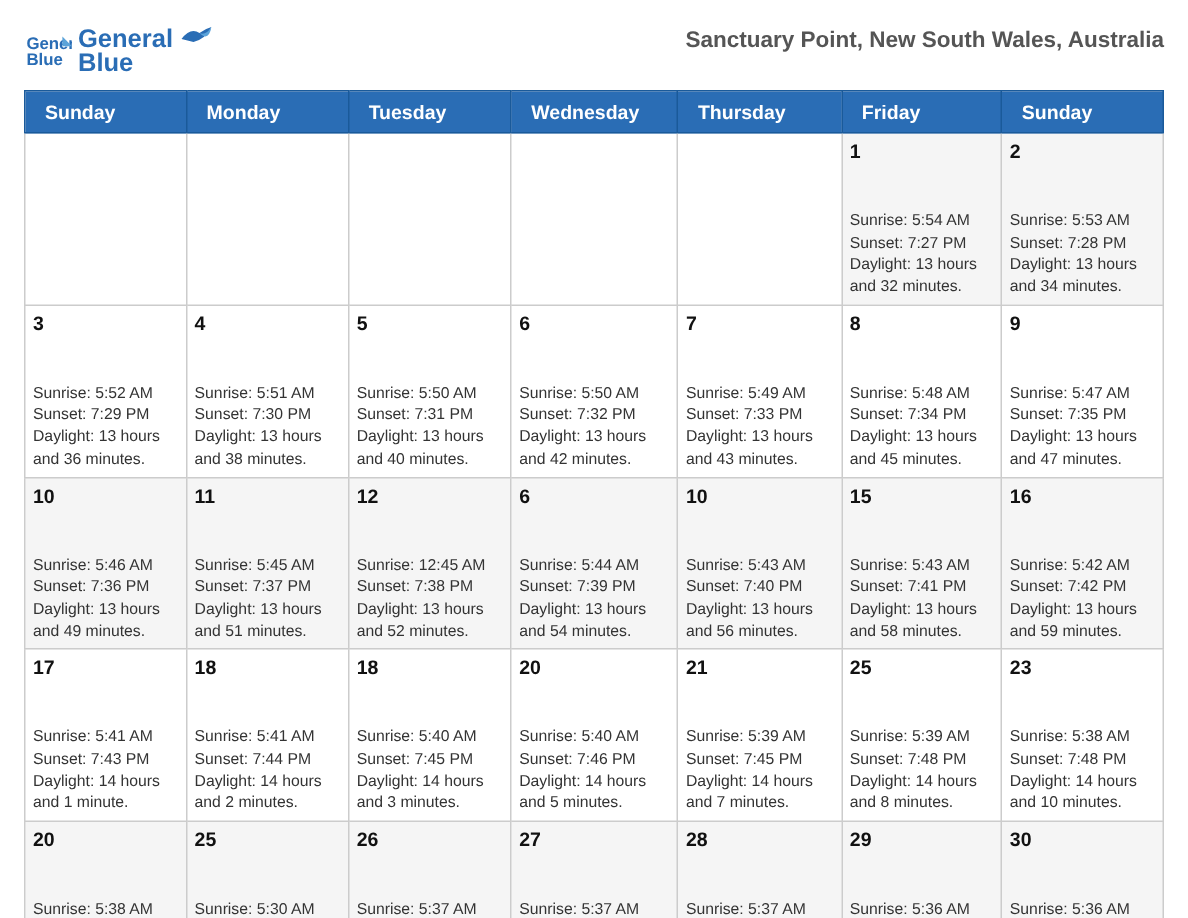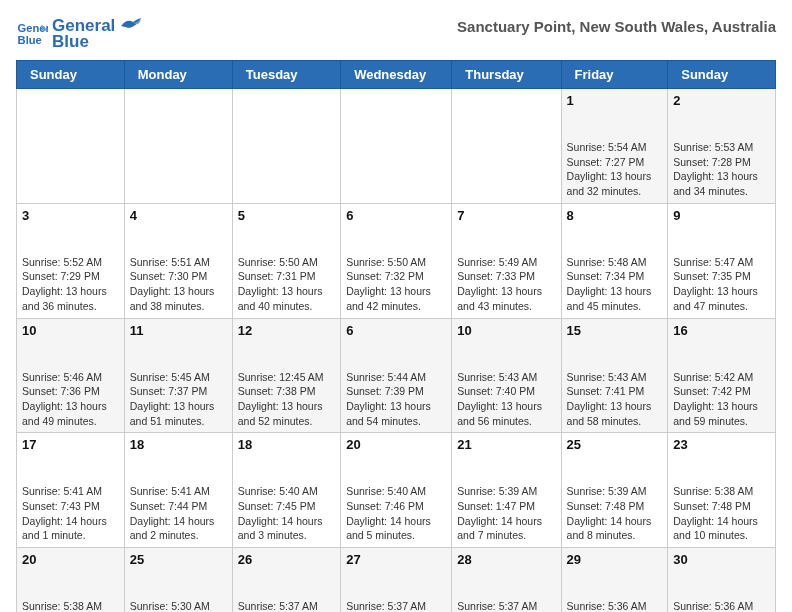--- a/index.html
+++ b/index.html
@@ -247,21 +247,21 @@
         </td>
         <td>
           <div class="day-number">20</div>
           <div class="day-info">Sunrise: 5:40 AM
 Sunset: 7:46 PM
 Daylight: 14 hours and 5 minutes.</div>
         </td>
         <td>
           <div class="day-number">21</div>
           <div class="day-info">Sunrise: 5:39 AM
-Sunset: 1:47 PM
+Sunset: 7:45 PM
 Daylight: 14 hours and 7 minutes.</div>
         </td>
         <td>
           <div class="day-number">25</div>
           <div class="day-info">Sunrise: 5:39 AM
 Sunset: 7:48 PM
 Daylight: 14 hours and 8 minutes.</div>
         </td>
         <td>
           <div class="day-number">23</div>

